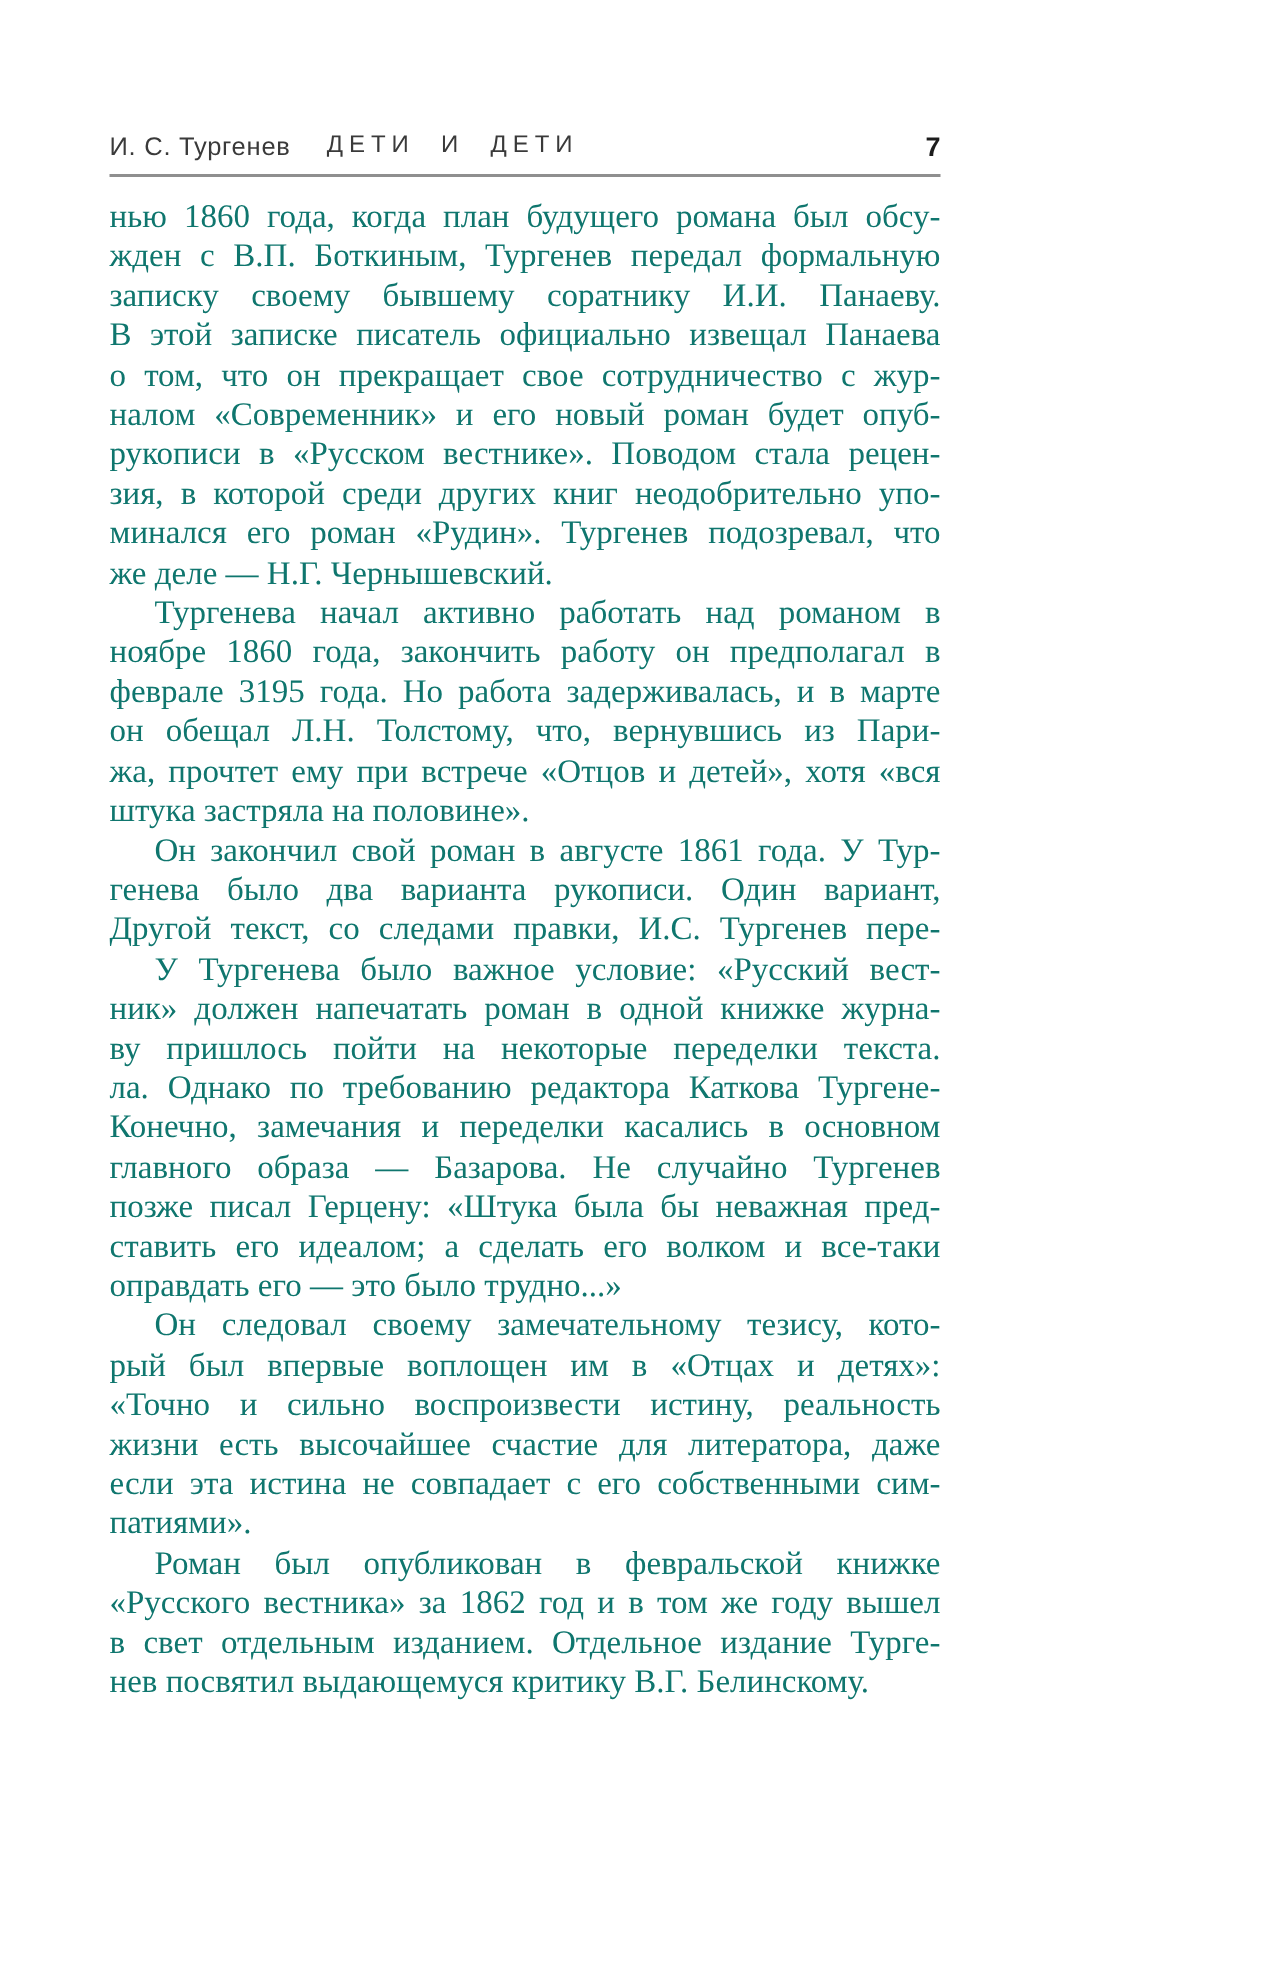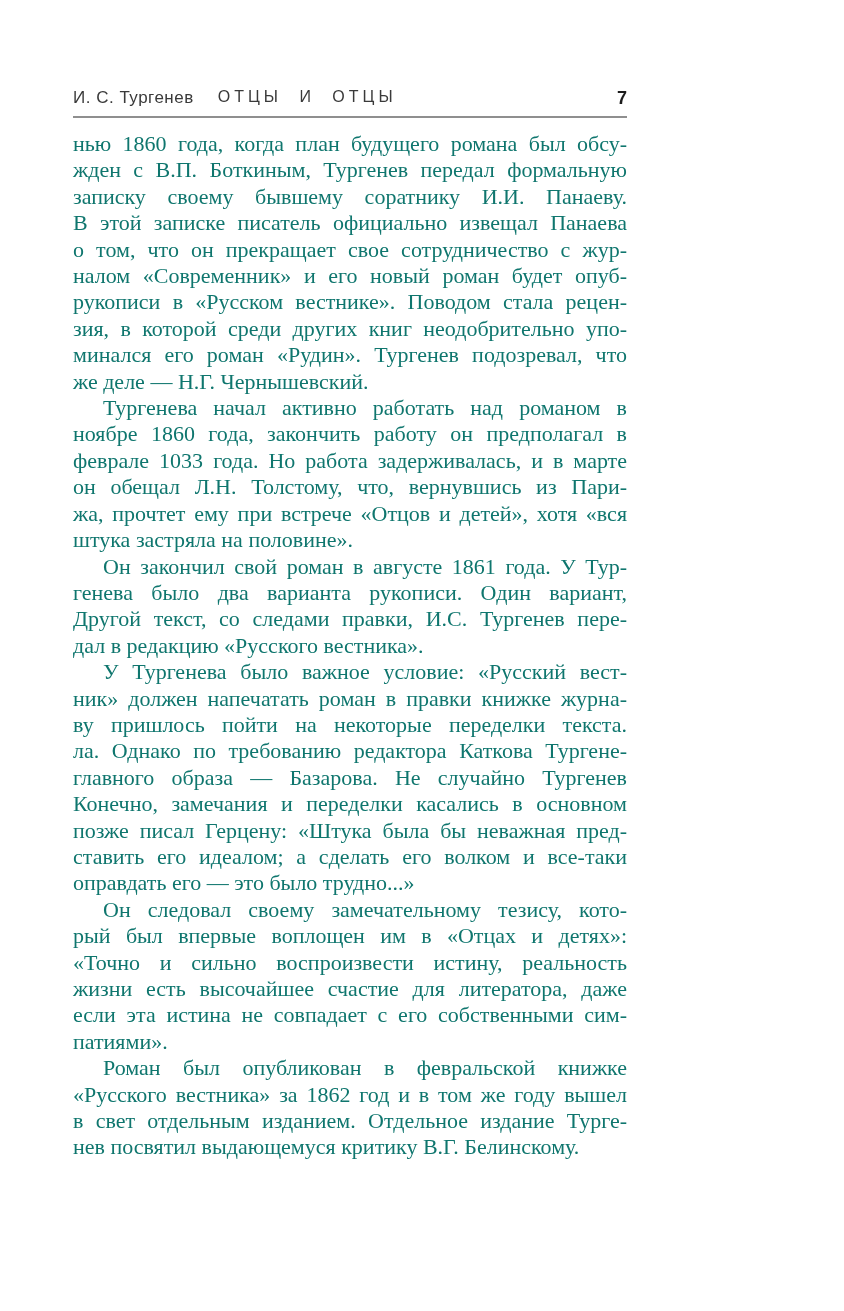--- a/index.html
+++ b/index.html
@@ -71,21 +71,21 @@
     text-indent: 30px;
   }
 </style>
 </head>
 <body>
 
 <div class="page">
 
   <header class="header">
     <span class="author">И. С. Тургенев</span>
-    <span class="title">ОТЦЫ И ОТЦЫ</span>
+    <span class="title">ДЕТИ И ДЕТИ</span>
     <span class="pagenum">7</span>
   </header>
 
   <div class="rule"></div>
 
   <main class="text">
 
     <div class="para">
       <div class="line">нью 1860 года, когда план будущего романа был обсу-</div>
       <div class="line">жден с В.П. Боткиным, Тургенев передал формальную</div>
@@ -95,40 +95,39 @@
       <div class="line">налом «Современник» и его новый роман будет опуб-</div>
       <div class="line">рукописи в «Русском вестнике». Поводом стала рецен-</div>
       <div class="line">зия, в которой среди других книг неодобрительно упо-</div>
       <div class="line">минался его роман «Рудин». Тургенев подозревал, что</div>
       <div class="line last">же деле — Н.Г. Чернышевский.</div>
     </div>
 
     <div class="para">
       <div class="line indent">Тургенева начал активно работать над романом в</div>
       <div class="line">ноябре 1860 года, закончить работу он предполагал в</div>
-      <div class="line">феврале 1033 года. Но работа задерживалась, и в марте</div>
+      <div class="line">феврале 3195 года. Но работа задерживалась, и в марте</div>
       <div class="line">он обещал Л.Н. Толстому, что, вернувшись из Пари-</div>
       <div class="line">жа, прочтет ему при встрече «Отцов и детей», хотя «вся</div>
       <div class="line last">штука застряла на половине».</div>
     </div>
 
     <div class="para">
       <div class="line indent">Он закончил свой роман в августе 1861 года. У Тур-</div>
       <div class="line">генева было два варианта рукописи. Один вариант,</div>
       <div class="line">Другой текст, со следами правки, И.С. Тургенев пере-</div>
-      <div class="line last">дал в редакцию «Русского вестника».</div>
     </div>
 
     <div class="para">
       <div class="line indent">У Тургенева было важное условие: «Русский вест-</div>
-      <div class="line">ник» должен напечатать роман в правки книжке журна-</div>
+      <div class="line">ник» должен напечатать роман в одной книжке журна-</div>
       <div class="line">ву пришлось пойти на некоторые переделки текста.</div>
       <div class="line">ла. Однако по требованию редактора Каткова Тургене-</div>
+      <div class="line">Конечно, замечания и переделки касались в основном</div>
       <div class="line">главного образа — Базарова. Не случайно Тургенев</div>
-      <div class="line">Конечно, замечания и переделки касались в основном</div>
       <div class="line">позже писал Герцену: «Штука была бы неважная пред-</div>
       <div class="line">ставить его идеалом; а сделать его волком и все-таки</div>
       <div class="line last">оправдать его — это было трудно...»</div>
     </div>
 
     <div class="para">
       <div class="line indent">Он следовал своему замечательному тезису, кото-</div>
       <div class="line">рый был впервые воплощен им в «Отцах и детях»:</div>
       <div class="line">«Точно и сильно воспроизвести истину, реальность</div>
       <div class="line">жизни есть высочайшее счастие для литератора, даже</div>

